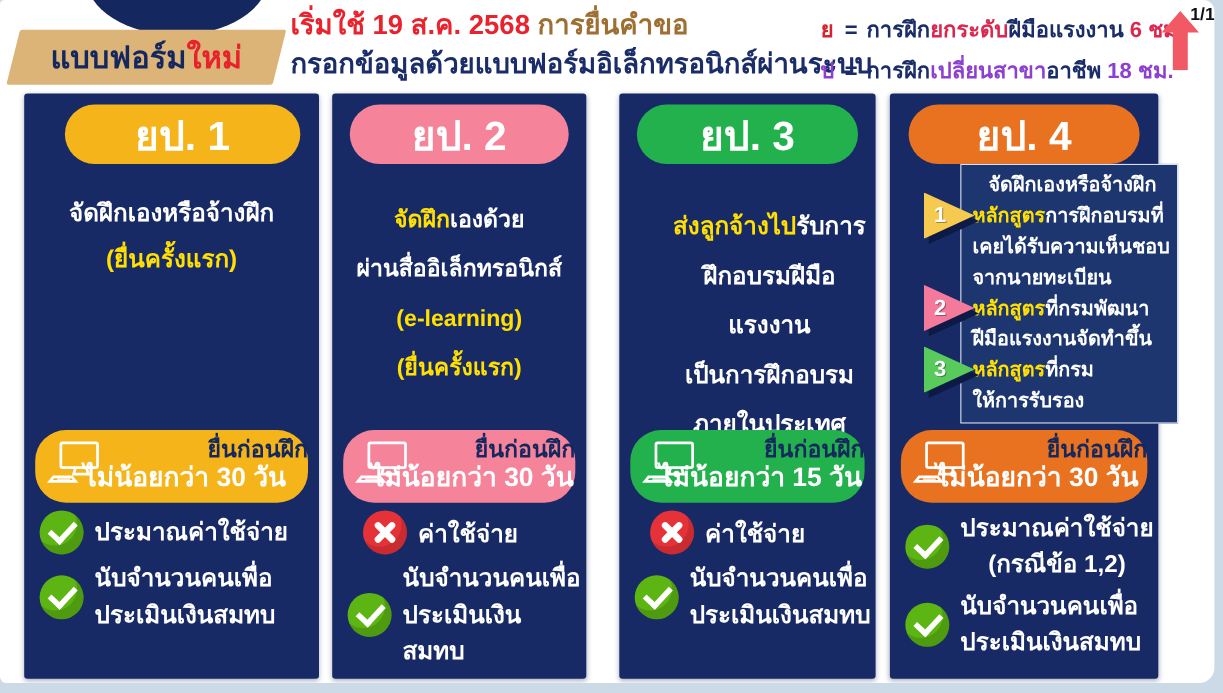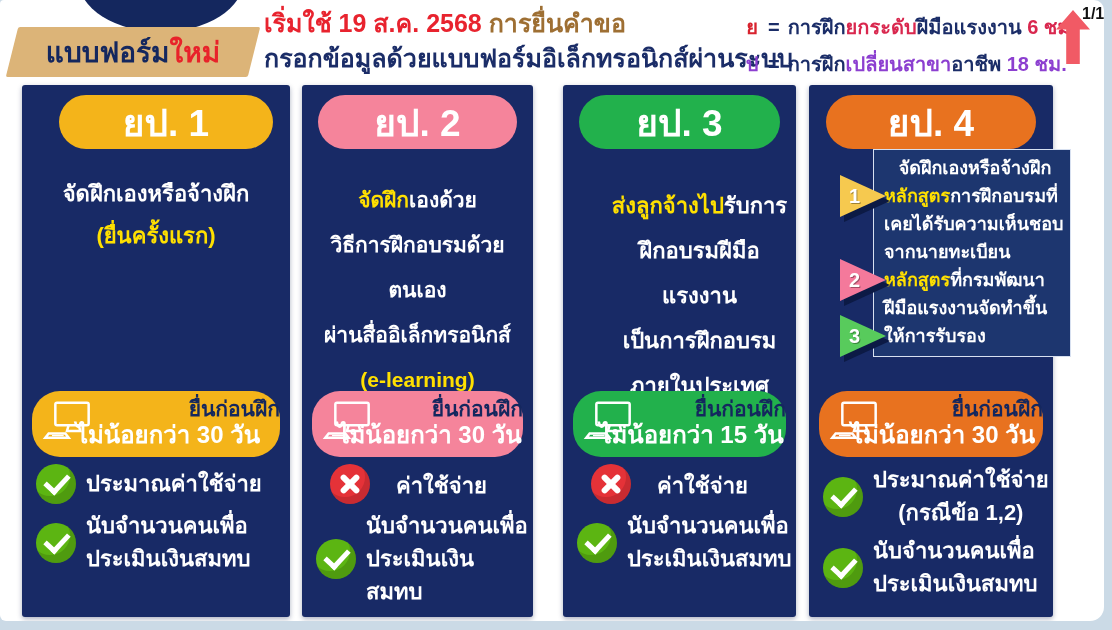--- a/index.html
+++ b/index.html
@@ -102,21 +102,21 @@
   .col4 .submit{background:#E8721F;}
   .pc{position:absolute;left:10px;top:9px;}
   .s1{margin:7px 0 0 42px;text-align:right;color:#14275E;font-size:21px;font-weight:bold;line-height:22px;}
   .s2{margin-left:24px;text-align:center;color:#FFFFFF;font-size:24px;font-weight:bold;line-height:30px;}
   
   .checks{position:absolute;top:378px;left:14px;right:4px;display:flex;flex-direction:column;gap:5px;}
   .crow{display:flex;gap:10px;align-items:center;}
   .ctext{color:#FFFFFF;font-size:22px;font-weight:bold;line-height:33px;text-align:left;}
   .ctext .center{text-align:center;}
   .crow.xrow{margin-left:14px;}
-  .crow.xrow .ctext{margin-left:16px;margin-top:3px;}
+  .crow.xrow .ctext{margin-top:3px;}
   .ico{width:40px;height:40px;border-radius:50%;position:relative;flex:none;margin-top:1px;}
   .ico.check{background:#5CB512;box-shadow:inset -6px -8px 0 rgba(0,0,0,.14);}
   .ico.check::after{
     content:"";position:absolute;left:9px;top:10px;width:19px;height:10px;
     border-left:5px solid #FFFFFF;border-bottom:5px solid #FFFFFF;transform:rotate(-47deg);
   }
   .ico.cross{background:#E53238;box-shadow:inset -5px -7px 0 rgba(0,0,0,.12);}
   .ico.cross::before,.ico.cross::after{
     content:"";position:absolute;left:8px;top:17px;width:24px;height:6px;border-radius:3px;background:#FFFFFF;
   }
@@ -191,21 +191,20 @@
           <div>ประเมินเงินสมทบ</div>
         </div>
       </div>
     </div>
   </section>
 
   <section class="col col2">
     <div class="pill">ยป. 2</div>
     <div class="desc">
       <div><span class="y">จัดฝึก</span><span class="w">เองด้วย</span></div>
-      <div class="w">วิธีการฝึกอบรมด้วยตนเอง</div>
       <div class="w">ผ่านสื่ออิเล็กทรอนิกส์</div>
       <div class="y">(e-learning)</div>
       <div class="y">(ยื่นครั้งแรก)</div>
     </div>
     <div class="submit">
       <svg class="pc" viewBox="0 0 60 50" width="50" height="42" fill="none" stroke="#FFFFFF" stroke-width="3">
         <rect x="16" y="3" width="40" height="27" rx="2"></rect>
         <path d="M32 30 L30 37 L46 37 L44 30"></path>
         <path d="M8 40 L28 40 L32 45 L4 45 Z"></path>
         <path d="M12 42.5 L26 42.5" stroke-width="1.6"></path>
@@ -267,20 +266,21 @@
 
   <section class="col col4">
     <div class="pill">ยป. 4</div>
     <div class="panel">
       <div class="pintro">จัดฝึกเองหรือจ้างฝึก</div>
       <div class="pline"><span class="y">หลักสูตร</span><span class="w">การฝึกอบรมที่</span></div>
       <div class="pline">เคยได้รับความเห็นชอบ</div>
       <div class="pline">จากนายทะเบียน</div>
       <div class="pline"><span class="y">หลักสูตร</span><span class="w">ที่กรมพัฒนา</span></div>
       <div class="pline">ฝีมือแรงงานจัดทำขึ้น</div>
+      <div class="pline"><span class="y">หลักสูตร</span><span class="w">ที่กรม</span></div>
       <div class="pline">ให้การรับรอง</div>
       <div class="tri tri1">
           <span>1</span>
         </div>
       <div class="tri tri2">
           <span>2</span>
         </div>
       <div class="tri tri3">
           <span>3</span>
         </div>

